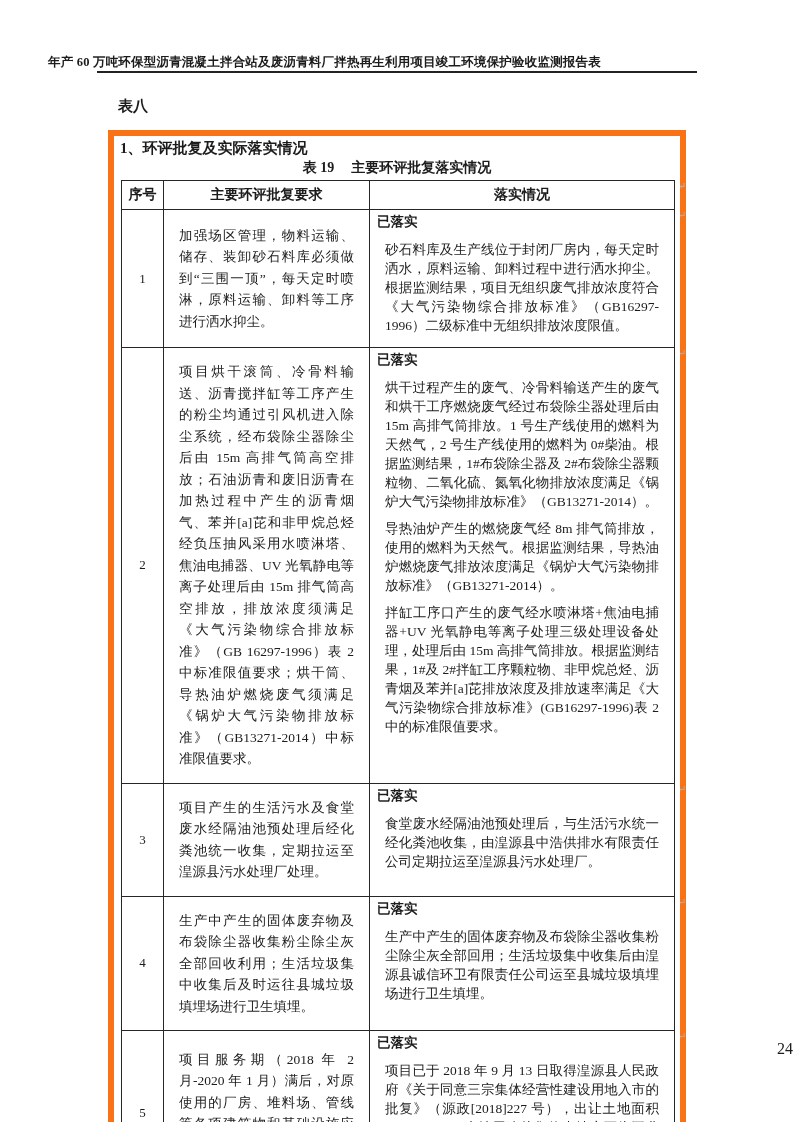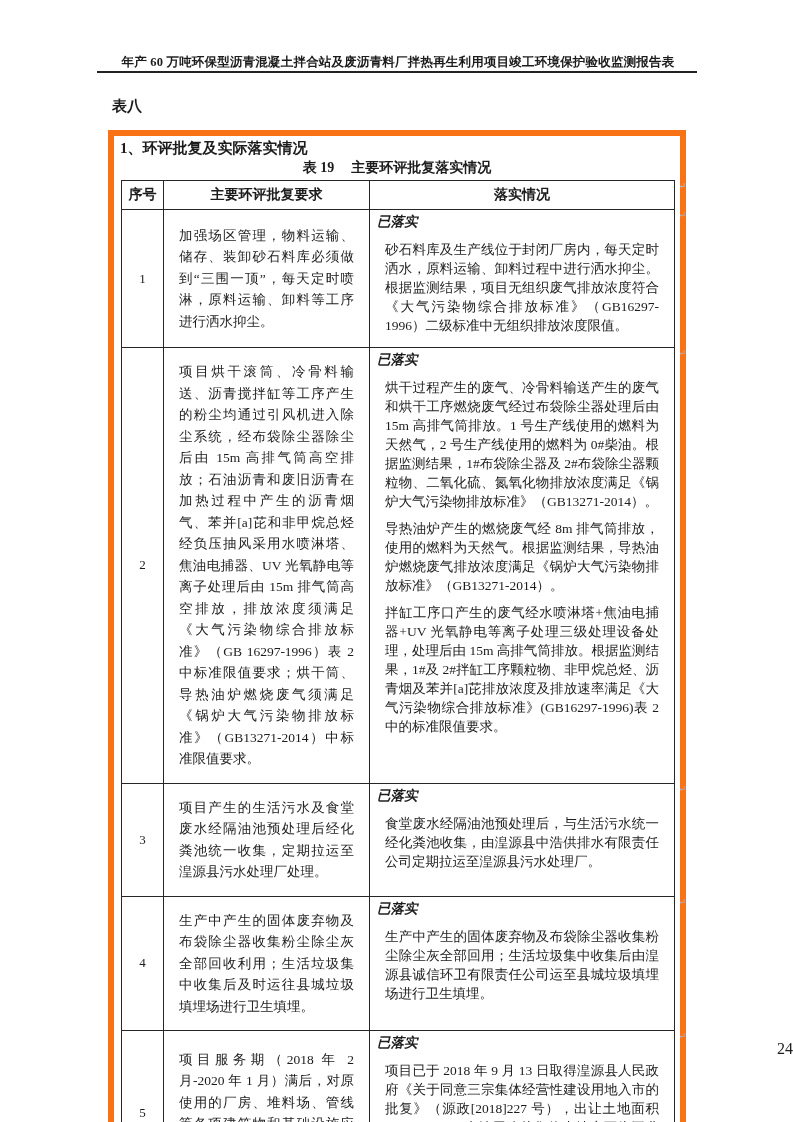--- a/index.html
+++ b/index.html
@@ -8,35 +8,35 @@
     width: 793px;
     height: 1122px;
     background: #ffffff;
     font-family: "Liberation Serif", "DejaVu Serif", serif;
     color: #1c1c1c;
     overflow: hidden;
   }
   .doc-header {
     position: absolute;
     top: 54px; left: 48px; right: 45px;
-    text-align: center;
+    text-align: left;
     font-size: 12.5px;
     font-weight: 600;
     letter-spacing: 0.2px;
     white-space: nowrap;
   }
   .header-rule {
     position: absolute;
     top: 71px; left: 97px;
     width: 600px;
     border-top: 2px solid #222222;
   }
   .table-label {
     position: absolute;
-    top: 97px; left: 112px;
+    top: 97px; left: 118px;
     font-size: 15px;
     font-weight: 700;
   }
   .outer-box {
     position: absolute;
     top: 130px; left: 108px;
     width: 578px;
     min-height: 882px;
     border: 6px solid #f97316;
     box-sizing: border-box;
@@ -84,21 +84,21 @@
     text-align: justify;
     line-height: 21.5px;
   }
   td.cell-impl {
     vertical-align: top;
     padding: 2px 7px 4px 7px;
     text-align: justify;
     line-height: 19px;
     position: relative;
   }
-  .status { font-weight: 700; line-height: 20px; font-style: italic; }
+  .status { font-weight: 700; line-height: 20px; }
   .para { margin: 8px; }
   .pmark {
     position: absolute;
     top: 1px;
     right: -12px;
     font-size: 9px;
     color: #b4b0b4;
     line-height: 9px;
   }
   .page-number {

